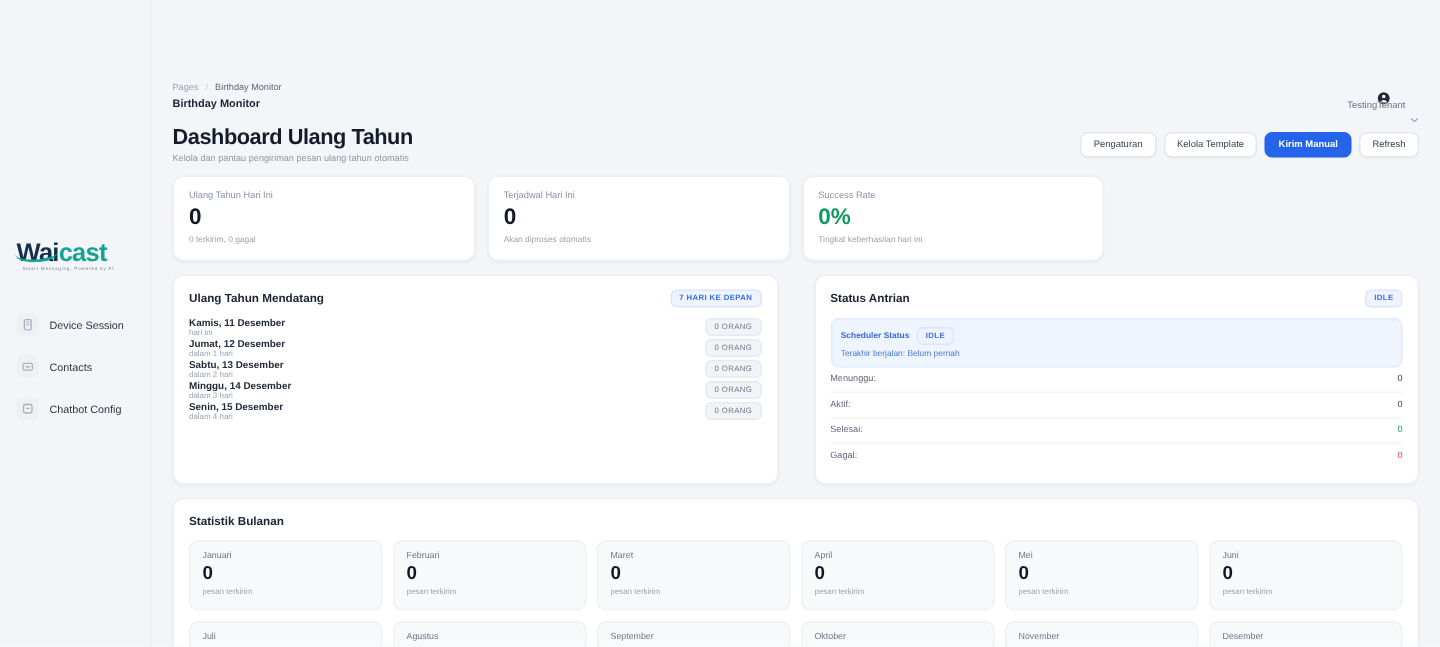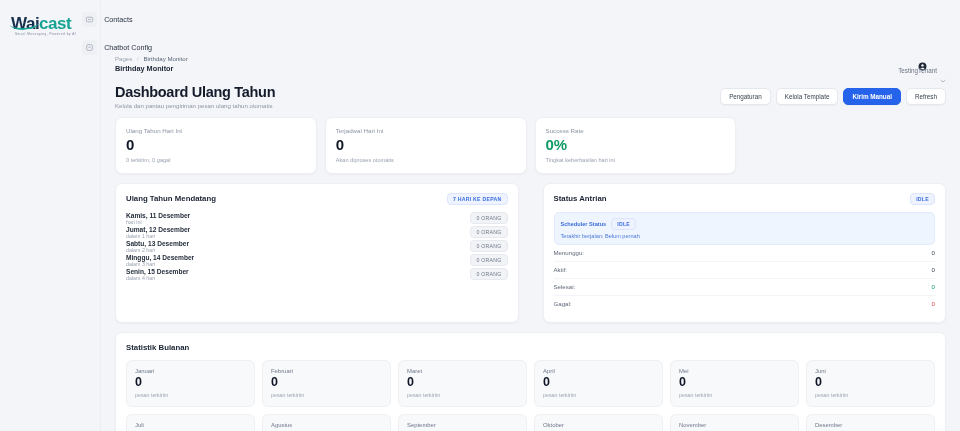--- a/index.html
+++ b/index.html
@@ -8,23 +8,24 @@
     font-family: "Liberation Sans", sans-serif;
     background: #f7f8fa;
     overflow: hidden;
   }
   .app { display: flex; width: 960px; height: 431px; background: #f4f5f8; }
 
   
   .sidebar {
     width: 101px; height: 431px;
     background: #f4f5f8;
-    display: flex; flex-direction: row;
+    display: flex; flex-direction: column;
     flex: 0 0 101px;
     border-right: 1px solid #eceef2;
+    justify-content: center;
   }
   .logo-wrap {
     height: 52px; display: flex; align-items: center;
     padding-left: 11px;
   }
   .logo {
     display: flex; flex-direction: column; align-items: flex-start;
     line-height: 1;
   }
   .logo-text {
@@ -167,20 +168,29 @@
       <div class="logo">
         <div class="logo-text">
           <span class="logo-swoosh"></span>
           <span class="dark">W</span><span class="dark">ai</span><span>cast</span>
         </div>
         <div class="logo-tag">Smart Messaging, Powered by AI</div>
       </div>
     </div>
 
     <nav class="nav">
+      <div class="nav-item">
+        <span class="nav-ico">
+          <svg viewBox="0 0 16 16" fill="none">
+              <rect x="4" y="2" width="8" height="12" rx="1.8" stroke-width="1.6"></rect>
+              <path d="M6 5h4M6 8h4" stroke-width="1.4"></path>
+            </svg>
+        </span>
+        <span class="nav-label">Device Session</span>
+      </div>
       <div class="nav-item">
         <span class="nav-ico">
           <svg viewBox="0 0 16 16" fill="none">
               <rect x="2.5" y="4" width="11" height="8" rx="1.6" stroke-width="1.6"></rect>
               <path d="M5.5 8h5" stroke-width="1.5"></path>
             </svg>
         </span>
         <span class="nav-label">Contacts</span>
       </div>
       <div class="nav-item">

